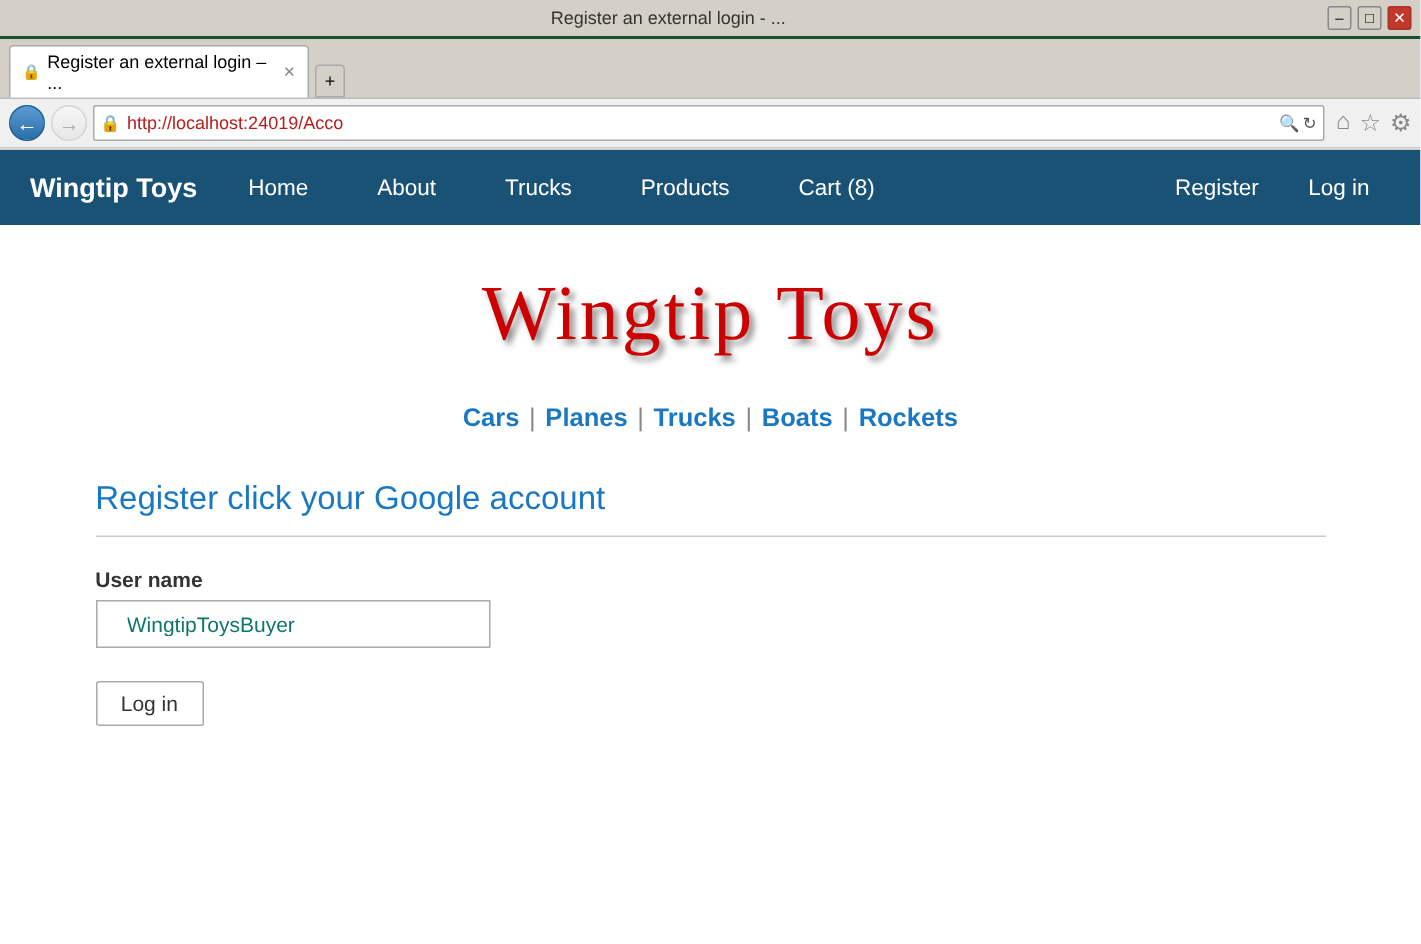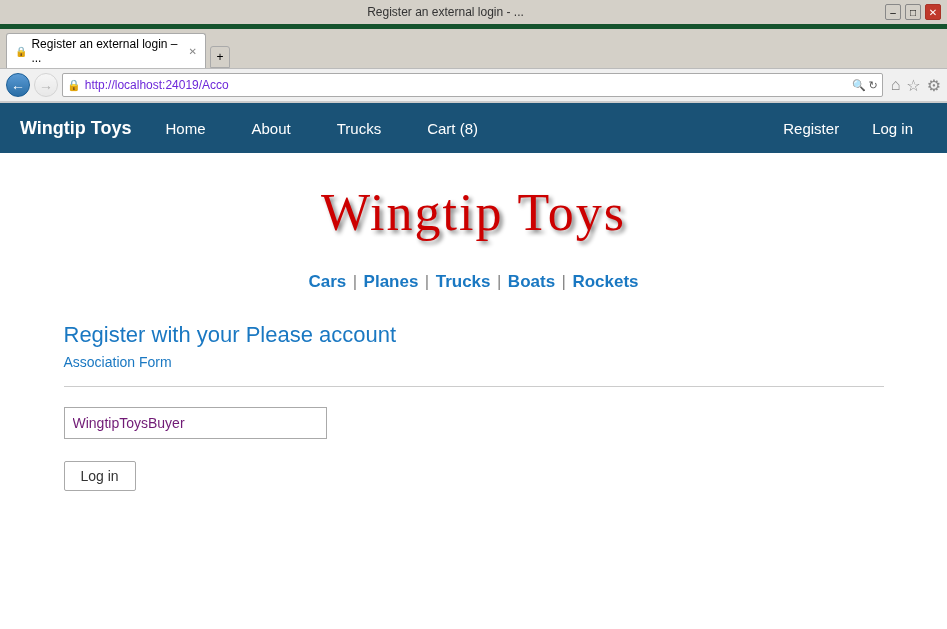--- a/index.html
+++ b/index.html
@@ -9,21 +9,21 @@
     .browser-chrome {
       background: #e8e8e8;
       border-bottom: 1px solid #ccc;
     }
     .title-bar {
       display: flex;
       align-items: center;
       justify-content: space-between;
       background: #d4d0c8;
       padding: 4px 6px;
-      border-bottom: 5px solid #14532d;
+      border-bottom: 2px solid #14532d;
     }
     .title-bar-left {
       display: flex;
       gap: 6px;
     }
     .win-btn {
       width: 16px; height: 16px;
       border: 1px solid #888;
       border-radius: 2px;
       display: flex; align-items: center; justify-content: center;
@@ -56,21 +56,21 @@
       display: flex;
       align-items: center;
       background: white;
       border: 1px solid #aaa;
       border-radius: 2px;
       height: 24px;
       padding: 0 4px;
       gap: 4px;
     }
     .address-icon { font-size: 11px; color: #888; }
-    .address-text { font-size: 12px; color: #6d28d9; flex: 1; }
+    .address-text { font-size: 12px; color: #b91c1c; flex: 1; }
     .address-actions { display: flex; gap: 2px; }
     .addr-btn { border: none; background: none; cursor: pointer; font-size: 11px; color: #555; }
 
     .tab-bar {
       display: flex;
       align-items: flex-end;
       padding: 4px 6px 0;
       background: #d4d0c8;
       border-bottom: 1px solid #bbb;
     }
@@ -199,24 +199,24 @@
     .form-label {
       display: block;
       font-weight: bold;
       font-size: 14px;
       color: #333;
       margin-bottom: 6px;
     }
     .form-input {
       width: 263px;
       height: 32px;
-      padding: 4px 8px;
-      border: 1px solid #aaa;
-      font-size: 14px;
-      color: #701a75;
+      padding: 4px 20px;
+      border: 1px solid #aaa;
+      font-size: 14px;
+      color: #0f766e;
     }
 
     .login-btn {
       padding: 6px 16px;
       background: white;
       border: 1px solid #aaa;
       border-radius: 2px;
       font-size: 14px;
       color: #333;
       cursor: pointer;
@@ -275,20 +275,21 @@
     </div>
   </div>
 </div>
 
 <nav class="page-nav">
   <a class="brand">Wingtip Toys</a>
   <div class="nav-links">
     <a class="nav-link">Home</a>
     <a class="nav-link">About</a>
     <a class="nav-link">Trucks</a>
+    <a class="nav-link">Products</a>
     <a class="nav-link">Cart (8)</a>
   </div>
   <div class="nav-right">
     <a class="nav-link">Register</a>
     <a class="nav-link">Log in</a>
   </div>
 </nav>
 
 <div class="page-header">
   <div class="site-title">Wingtip Toys</div>
@@ -300,27 +301,27 @@
   <a class="cat-link">Planes</a>
   <span class="cat-sep">|</span>
   <a class="cat-link">Trucks</a>
   <span class="cat-sep">|</span>
   <a class="cat-link">Boats</a>
   <span class="cat-sep">|</span>
   <a class="cat-link">Rockets</a>
 </div>
 
 <div class="main-content">
-  <h2 class="page-title">Register with your Please account</h2>
-  <div class="form-subtitle">Association Form</div>
+  <h2 class="page-title">Register click your Google account</h2>
 
   <hr class="divider">
 
 
   <div class="form-group">
+    <label class="form-label">User name</label>
     <input class="form-input" type="text" value="WingtipToysBuyer" style="">
   </div>
 
   <button class="login-btn">Log in</button>
 </div>
 
 <div class="page-footer">
   
 </div>
 

